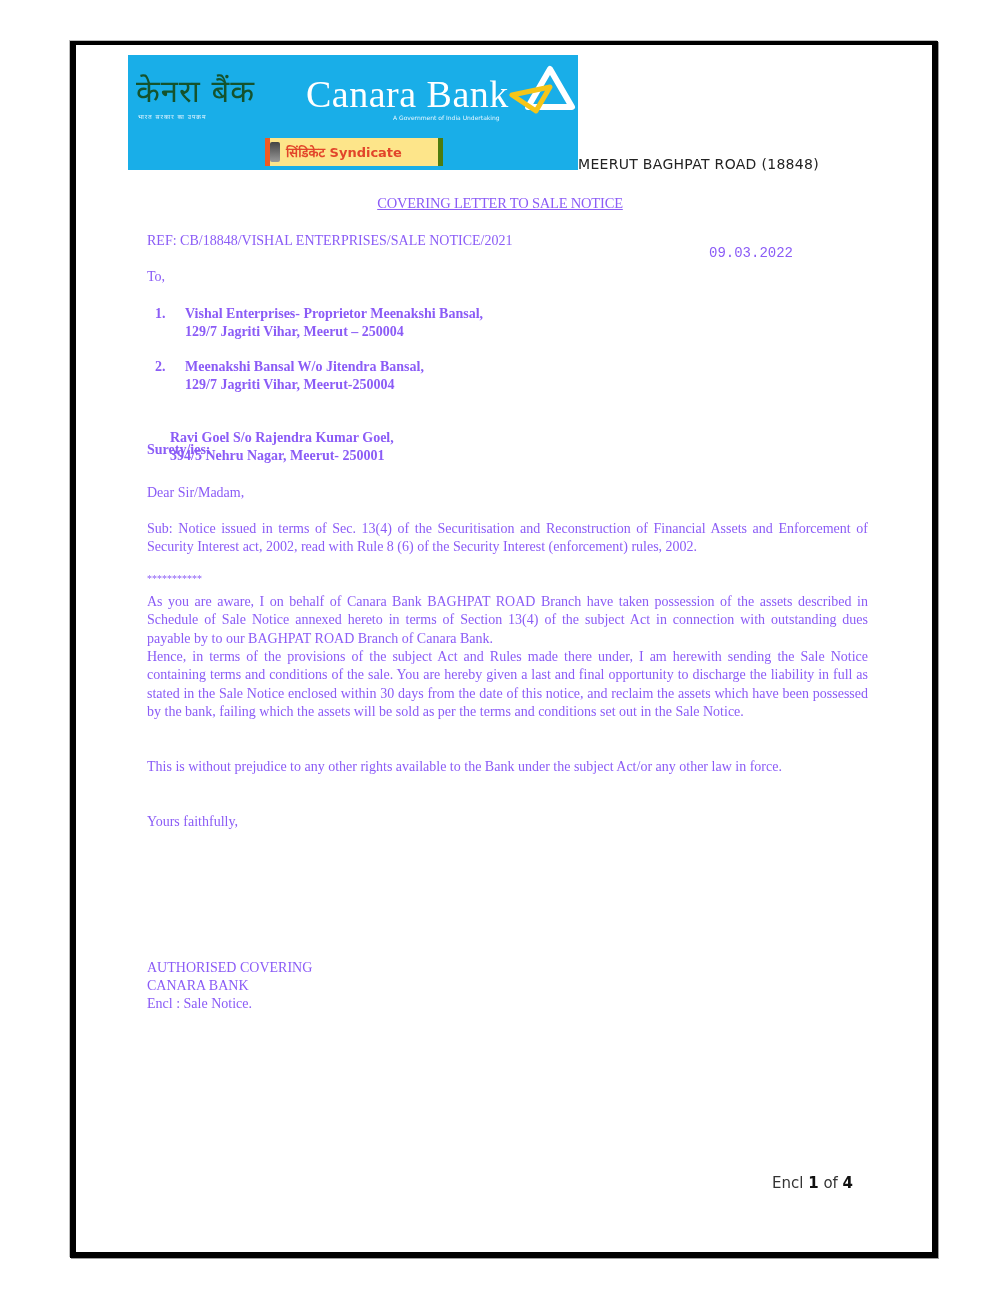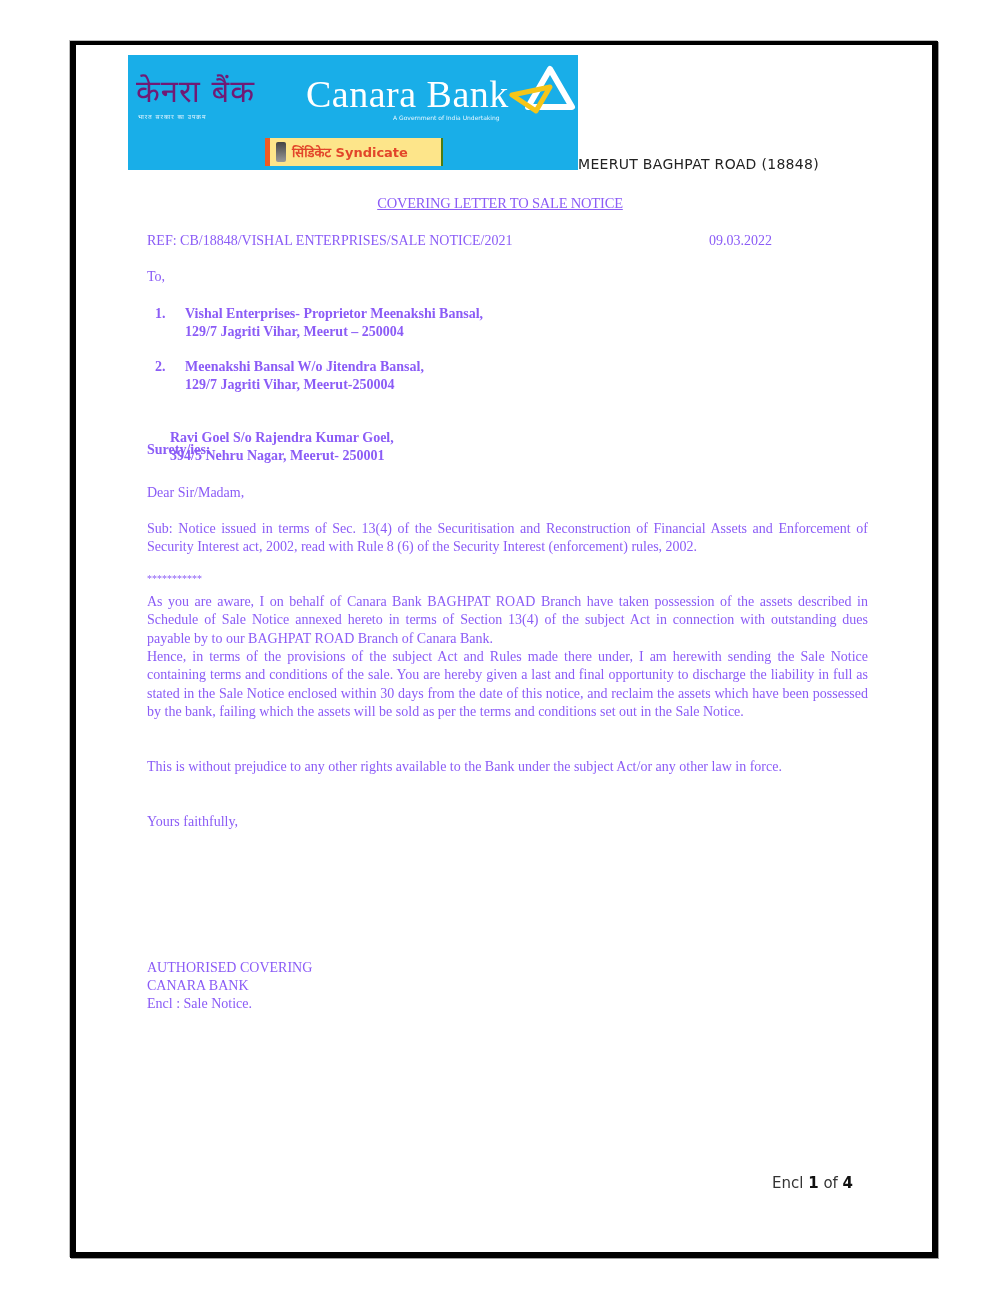--- a/index.html
+++ b/index.html
@@ -13,39 +13,39 @@
     .serif { font-family: "Liberation Serif", "DejaVu Serif", serif; color: #8b5cf6; }
     .sans { font-family: "DejaVu Sans", "Liberation Sans", sans-serif; color: #222; }
 
     
     .logo {
       position: absolute; left: 128px; top: 55px; width: 450px; height: 115px;
       background: #19aee8; overflow: hidden;
     }
     .logo .hindi {
       position: absolute; left: 8px; top: 14px; font-family: "DejaVu Sans", sans-serif;
-      font-size: 31px; color: #701a75; letter-spacing: 1px;
+      font-size: 31px; color: #14532d; letter-spacing: 1px;
     }
     .logo .eng {
       position: absolute; left: 178px; top: 17px; font-family: "Liberation Serif", serif;
       font-size: 38px; color: #fff; letter-spacing: 0.5px;
     }
     .logo .tagline-hi {
       position: absolute; left: 10px; top: 58px; font-family: "DejaVu Sans", sans-serif;
       font-size: 6px; color: #e8f7ff; letter-spacing: 1px;
     }
     .logo .tagline-en {
       position: absolute; left: 265px; top: 59px; font-family: "DejaVu Sans", sans-serif;
       font-size: 6px; color: #e8f7ff;
     }
     .logo .mark { position: absolute; left: 378px; top: 10px; width: 70px; height: 50px; }
     .syndicate {
       position: absolute; left: 137px; top: 83px; width: 178px; height: 28px;
-      background: #fde58a; border-left: 5px solid #f05a22; border-right: 2px solid #4d7c0f;
-      box-sizing: border-box; display: flex; align-items: center; gap: 6px; padding-left: 6px;
+      background: #fde58a; border-left: 5px solid #f05a22; border-right: 5px solid #4d7c0f;
+      box-sizing: border-box; display: flex; align-items: center; gap: 6px; 
     }
     .syndicate .fig { width: 10px; height: 20px; background: linear-gradient(#444, #999); border-radius: 2px; }
     .syndicate .txt {
       font-family: "DejaVu Sans", sans-serif; font-weight: bold; font-size: 13px; color: #e2452a;
       white-space: nowrap;
     }
 
     .branch { position: absolute; left: 578px; top: 156px; font-size: 14px; letter-spacing: 0.3px; }
 
     .title {
@@ -79,21 +79,21 @@
     <span class="fig"></span>
     <span class="txt">सिंडिकेट Syndicate</span>
   </div>
 </div>
 
 <div class="branch sans">MEERUT BAGHPAT ROAD (18848)</div>
 
 <div class="title serif">COVERING LETTER TO SALE NOTICE</div>
 
 <div class="t serif" style="left:147px; top:232px;">REF: CB/18848/VISHAL ENTERPRISES/SALE NOTICE/2021</div>
-<div class="t serif" style="left:709px; top:232px;">09.03.2022</div>
+<div class="t serif" style="left:709px; top:244px;font-family:Liberation Mono, monospace;">09.03.2022</div>
 
 <div class="t serif" style="left:147px; top:268px;">To,</div>
 
 <div>
   <div>
     <div class="t serif b" style="left:155px; top:305px;">1.</div>
     <div class="t serif b" style="left:185px; top:305px;">Vishal Enterprises- Proprietor Meenakshi Bansal,</div>
     <div class="t serif b" style="left:185px; top:323px;">129/7 Jagriti Vihar, Meerut – 250004</div>
   </div>
   <div>

